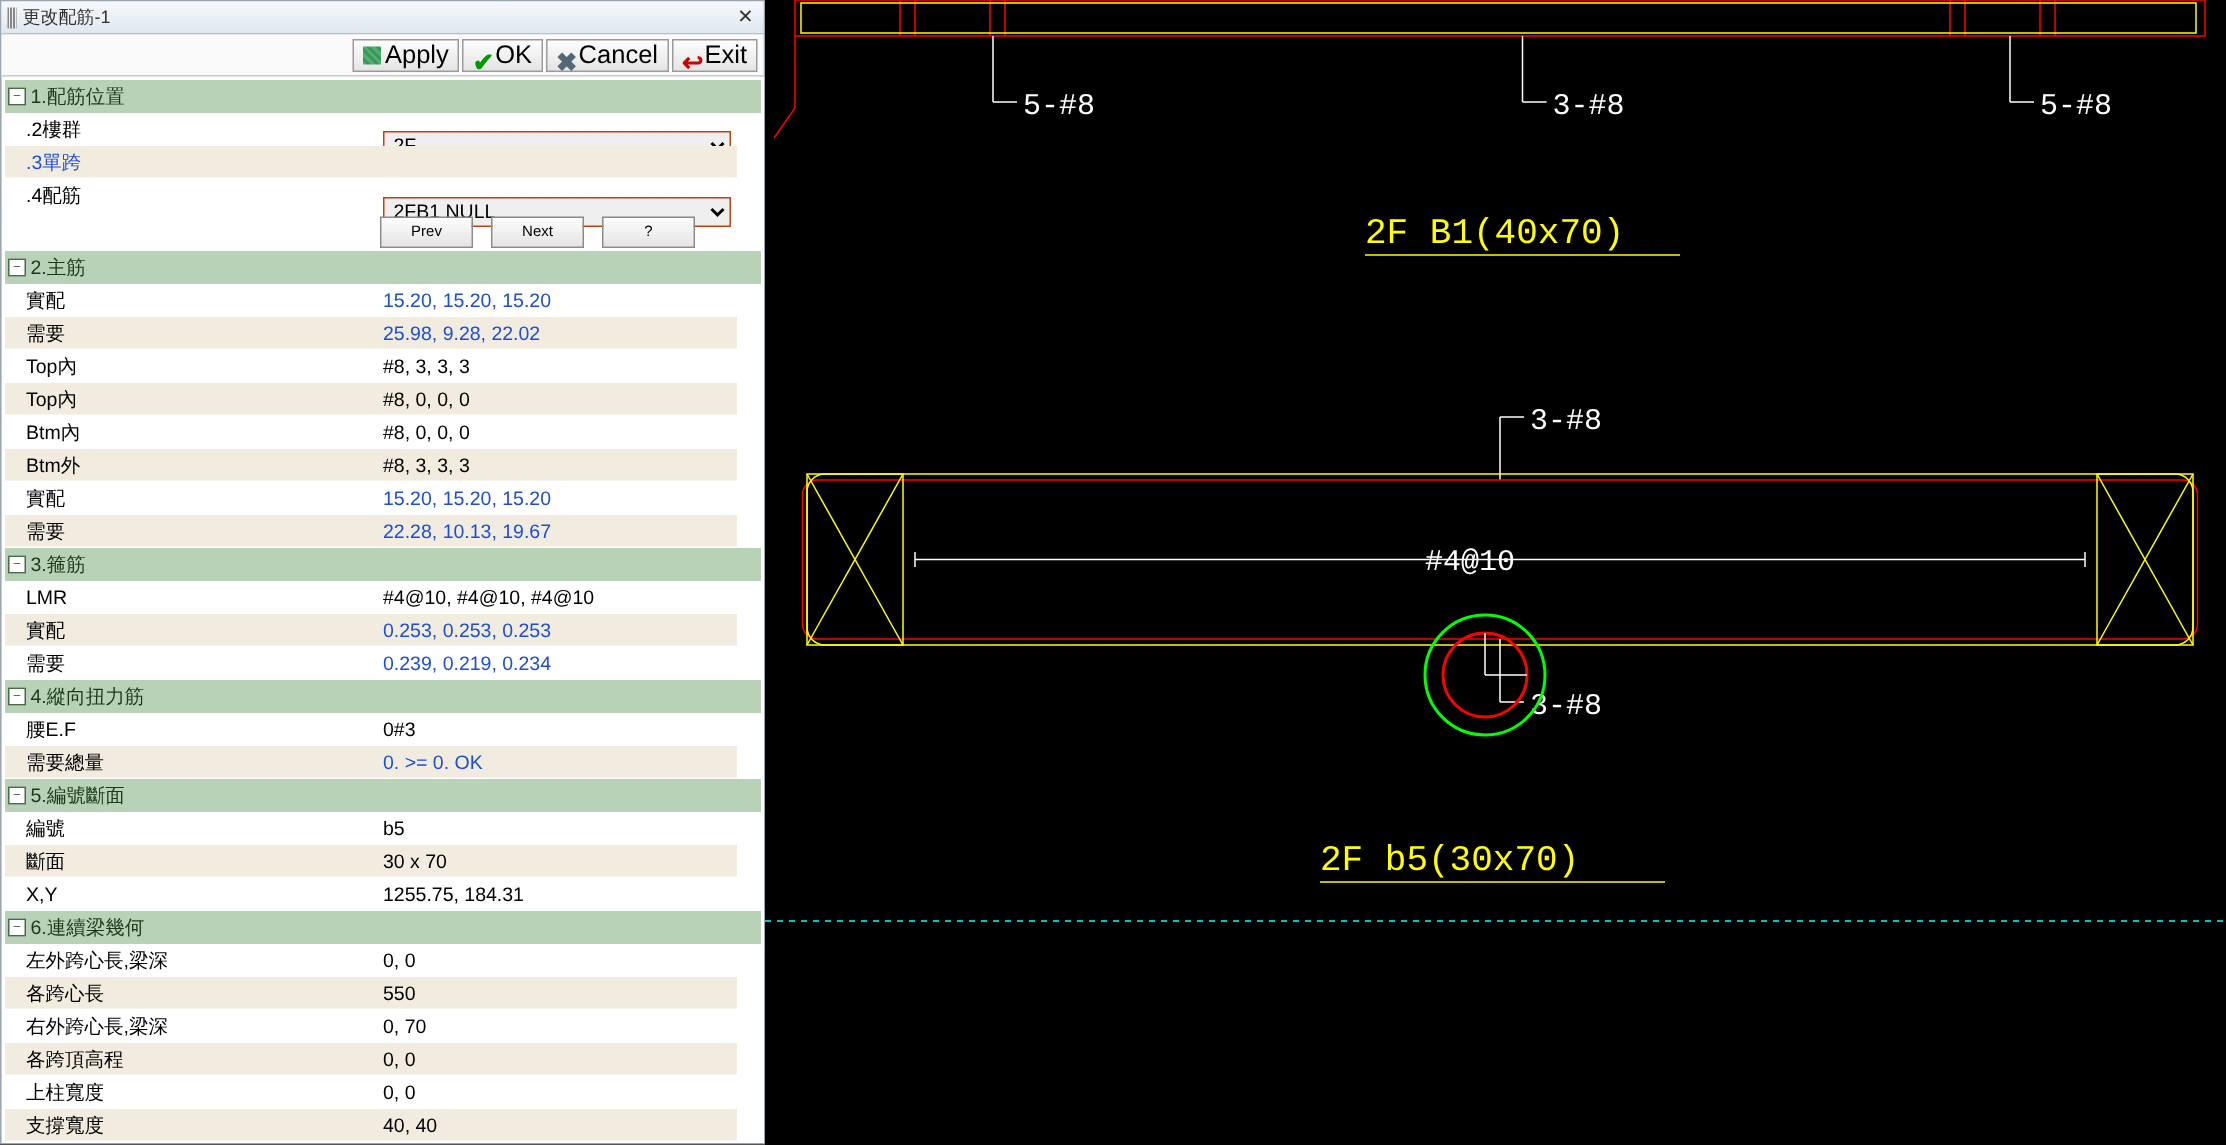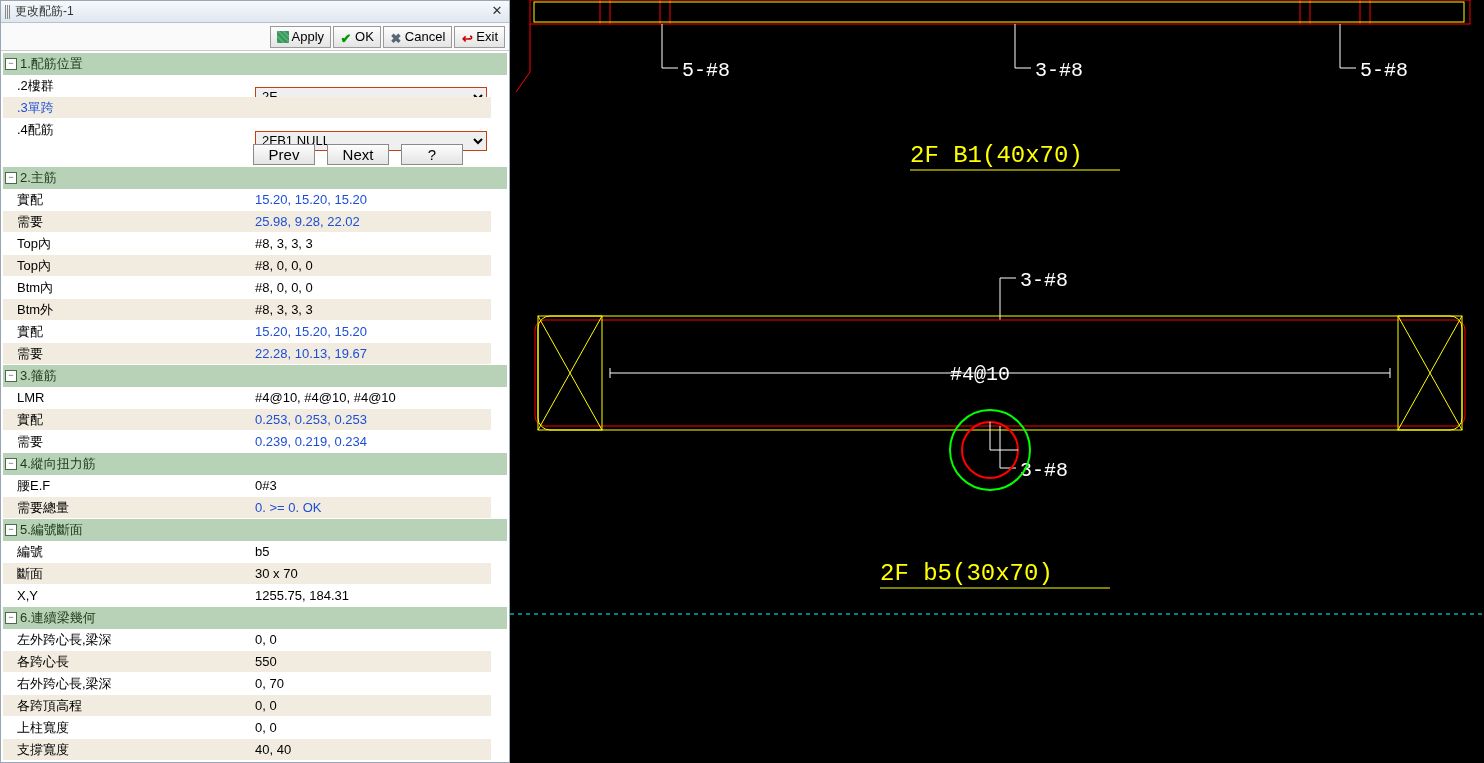--- a/index.html
+++ b/index.html
@@ -48,21 +48,21 @@
     justify-content: flex-end;
     align-items: center;
     gap: 2px;
     padding: 2px 4px;
     background: #fafafa;
     border-bottom: 1px solid #ccc;
   }
   .tbtn {
     height: 22px;
     padding: 0 6px;
-    font-size: 13px;
+    font-size: 17px;
     background: linear-gradient(#fdfdfd,#e4e4e4);
     border: 1px solid #9a9a9a;
     display: inline-flex;
     align-items: center;
     gap: 3px;
     cursor: pointer;
   }
   .ico { width:12px; height:12px; display:inline-block; }
   .ico-apply { background:repeating-linear-gradient(45deg,#5a7 0 2px,#395 2px 4px); }
   .ico-ok::after { content:"✔"; color:#090; font-weight:bold; }
@@ -117,21 +117,21 @@
     margin-top:22px;
   }
   .navrow {
     display:flex; gap:12px;
     padding:2px 0 2px 250px;
     height:26px; align-items:center;
     background:#fff;
   }
   .navbtn {
     width:62px; height:21px;
-    font-size:15px;
+    font-size:10px;
     background:linear-gradient(#fdfdfd,#e4e4e4);
     border:1px solid #8a8a8a;
     cursor:pointer;
   }
   
   .body::-webkit-scrollbar { width:16px; }
   .body::-webkit-scrollbar-track { background:#e4e4e4; }
   .body::-webkit-scrollbar-thumb { background:#c0c0c0; border:1px solid #8a8a8a; }
 
   

